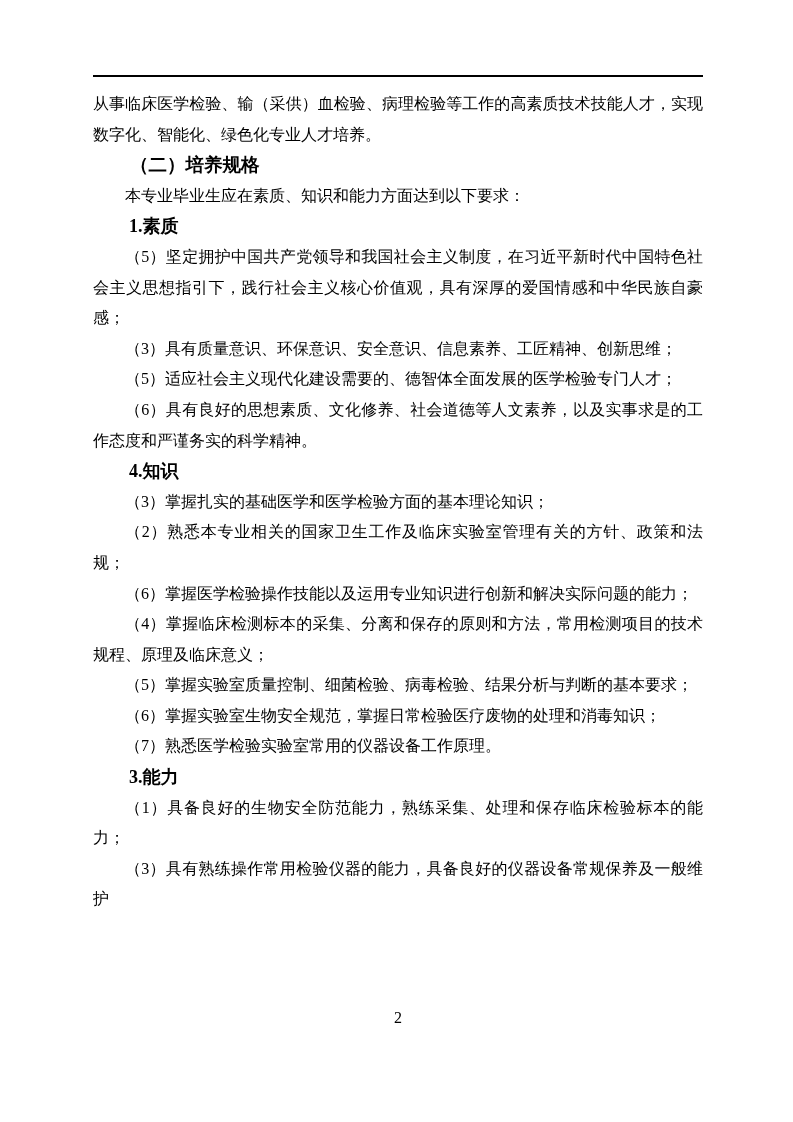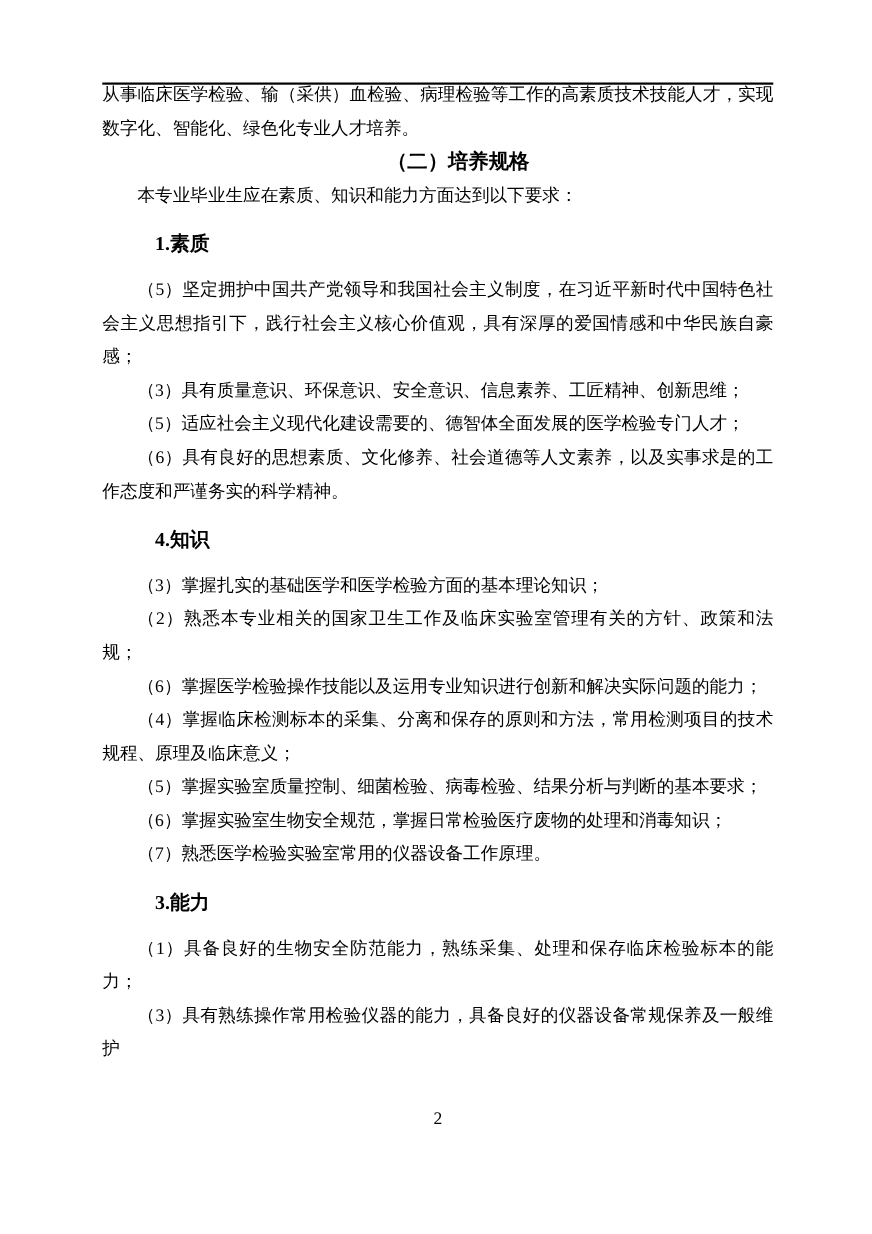--- a/index.html
+++ b/index.html
@@ -20,21 +20,21 @@
     position: absolute;
     left: 93px;
     top: 75px;
     width: 610px;
     height: 0;
     border-top: 2px solid #000000;
   }
   .doc-body {
     position: absolute;
     left: 93px;
-    top: 72px;
+    top: 89px;
     width: 610px;
     font-size: 16px;
     line-height: 30.6px;
     text-align: justify;
     text-justify: inter-ideograph;
     letter-spacing: 0;
   }
   .para {
     margin: 0;
     padding: 0;
@@ -43,24 +43,24 @@
   .para.noindent {
     text-indent: 0;
   }
   .heading {
     margin: 0;
     padding: 0;
     font-size: 18.5px;
     font-weight: bold;
     line-height: 30.6px;
     text-indent: 2em;
-    text-align: center;
+    text-align: left;
   }
   .sub-heading {
-    margin: 12px;
+    margin: 0;
     padding: 0;
     font-size: 18px;
     font-weight: bold;
     line-height: 30.6px;
     text-indent: 2em;
     text-align: left;
   }
   .footer {
     position: absolute;
     left: 93px;

